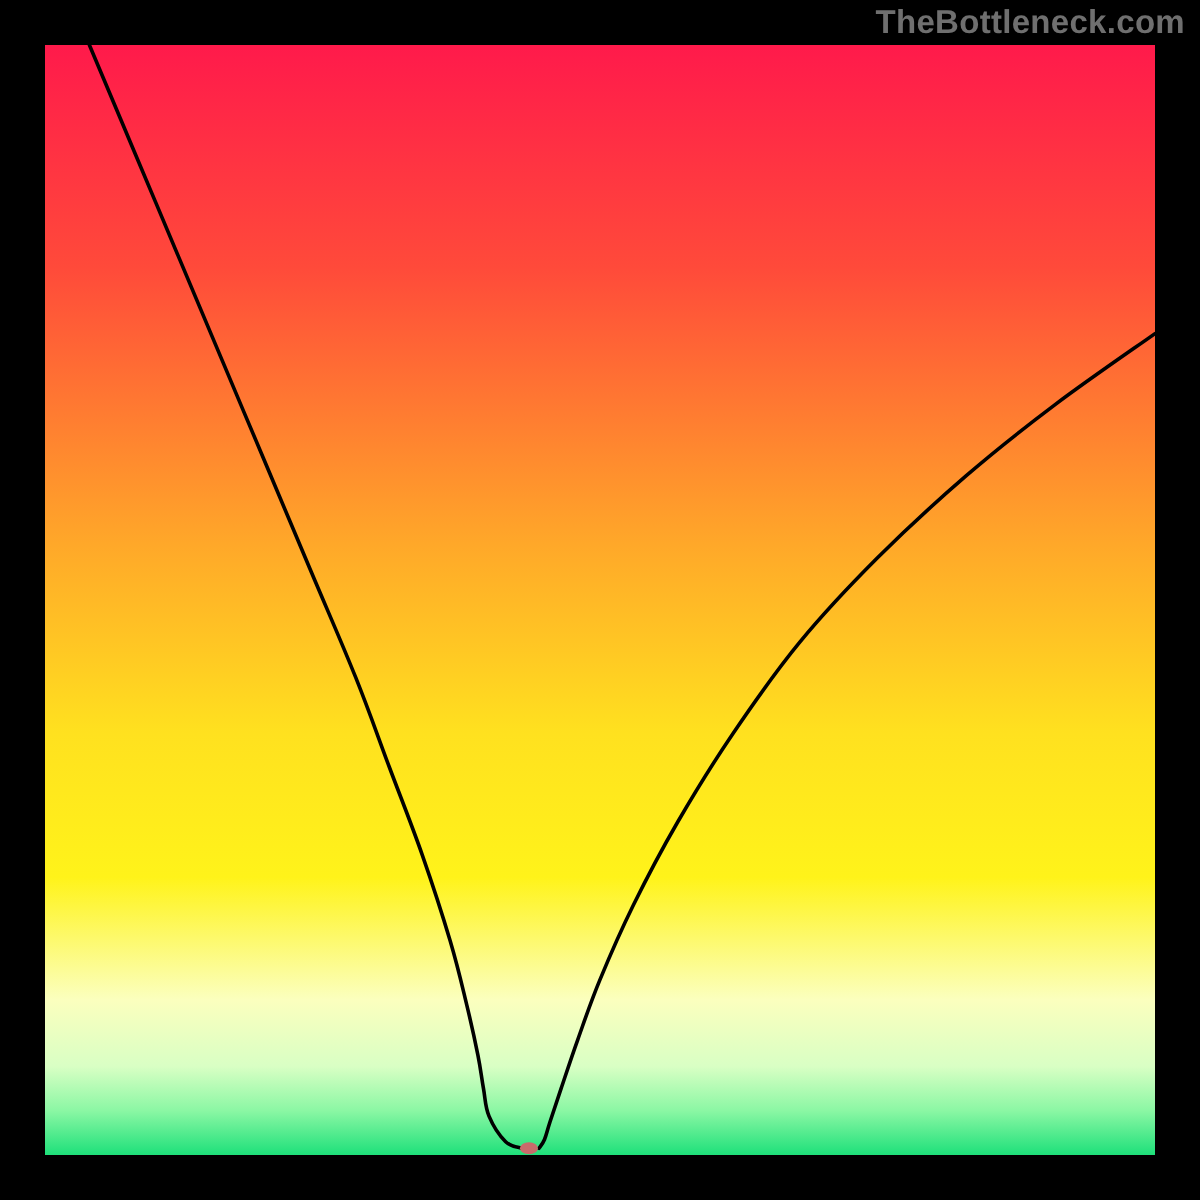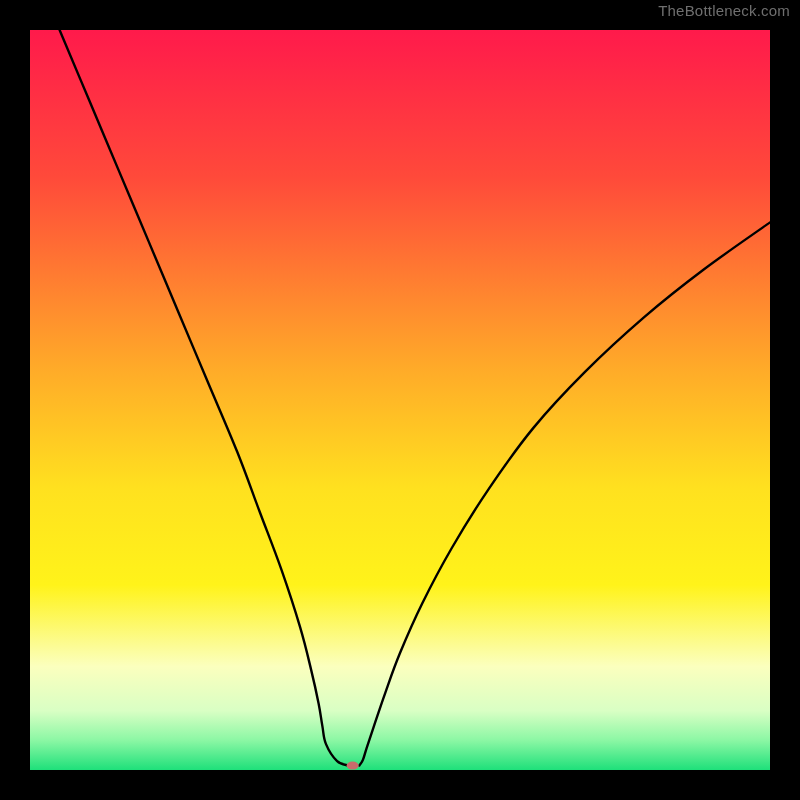--- a/index.html
+++ b/index.html
@@ -17,22 +17,22 @@
     top: 0;
     width: 800px;
     height: 800px;
     background: #000;
   }
   .watermark {
     position: absolute;
     top: 2px;
     right: 10px;
     color: #6f6f6f;
-    font-size: 15px;
-    font-weight: 400;
+    font-size: 22px;
+    font-weight: 700;
     letter-spacing: 0.2px;
   }
   .plot-wrap {
     position: absolute;
     left: 30px;
     top: 30px;
     width: 740px;
     height: 740px;
   }
   svg {

